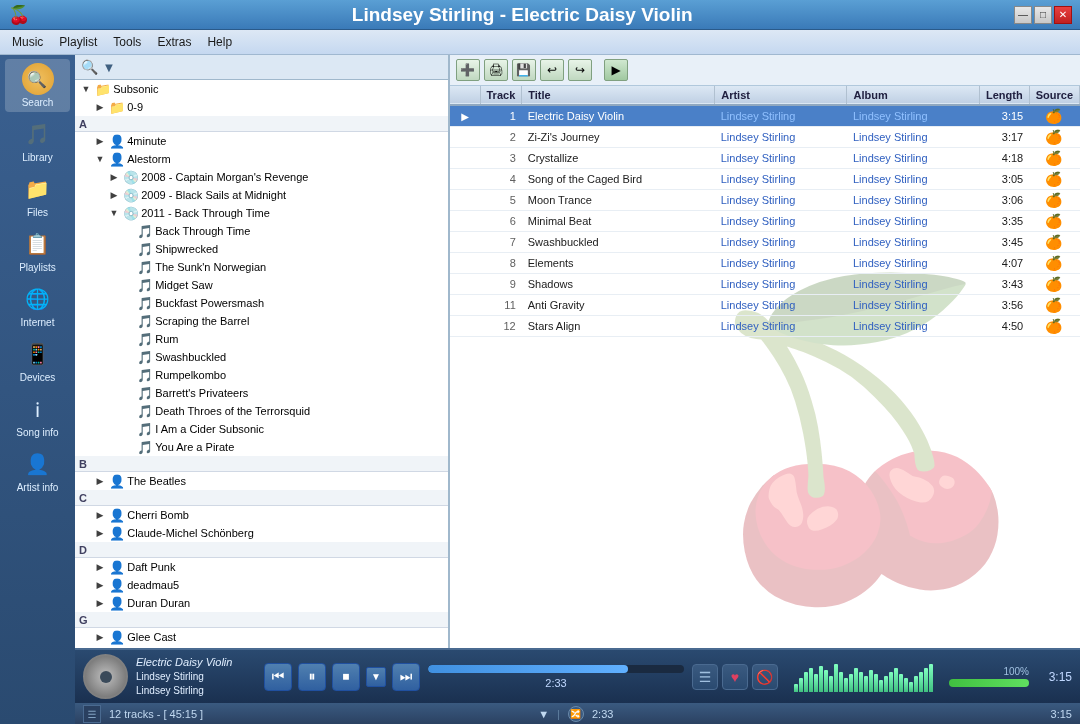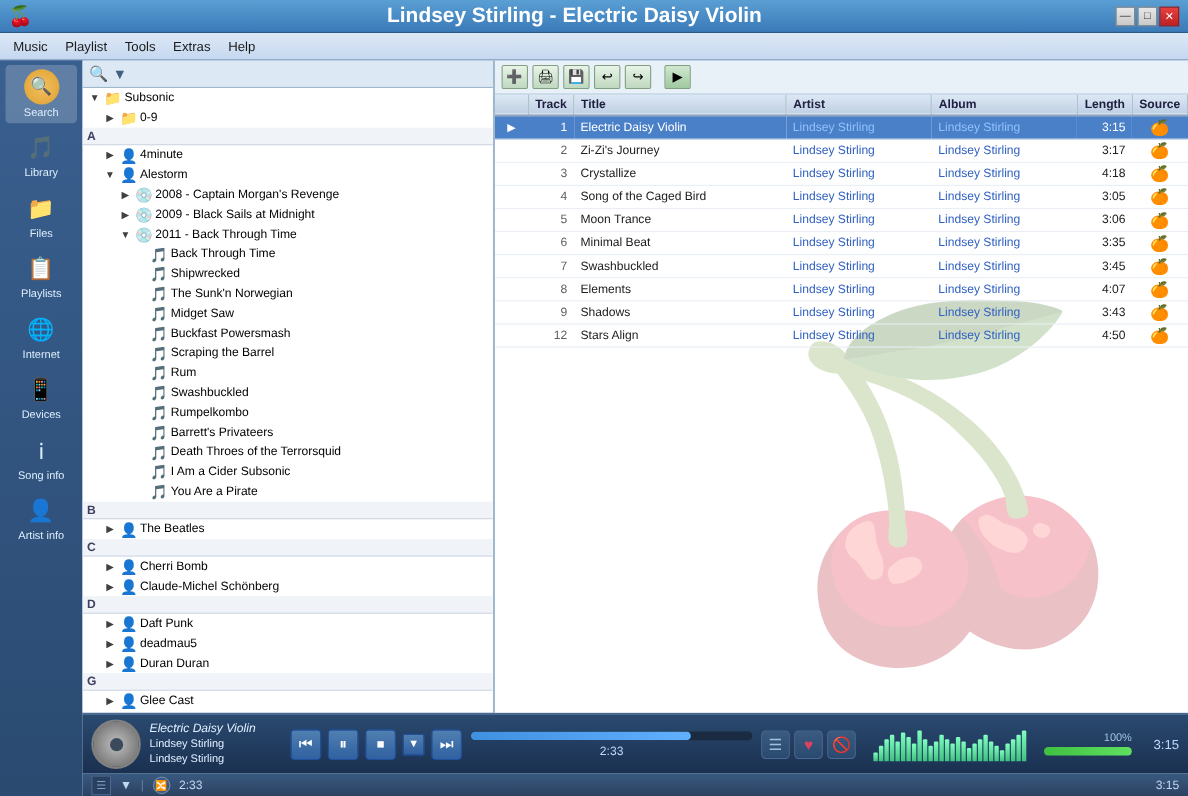--- a/index.html
+++ b/index.html
@@ -709,20 +709,29 @@
       <td class="length">4:07</td>
       <td class="source"><span class="source-icon">🍊</span></td>
     </tr>
                 <tr>
       <td class="playing-icon"></td>
       <td class="track-num">9</td>
       <td>Shadows</td>
       <td style="color:#3060c0">Lindsey Stirling</td>
       <td style="color:#3060c0">Lindsey Stirling</td>
       <td class="length">3:43</td>
+      <td class="source"><span class="source-icon">🍊</span></td>
+    </tr>
+                <tr>
+      <td class="playing-icon"></td>
+      <td class="track-num">11</td>
+      <td>Anti Gravity</td>
+      <td style="color:#3060c0">Lindsey Stirling</td>
+      <td style="color:#3060c0">Lindsey Stirling</td>
+      <td class="length">3:56</td>
       <td class="source"><span class="source-icon">🍊</span></td>
     </tr>
                 <tr>
       <td class="playing-icon"></td>
       <td class="track-num">12</td>
       <td>Stars Align</td>
       <td style="color:#3060c0">Lindsey Stirling</td>
       <td style="color:#3060c0">Lindsey Stirling</td>
       <td class="length">4:50</td>
       <td class="source"><span class="source-icon">🍊</span></td>
@@ -803,20 +812,21 @@
         <div id="volume-bar-container">
           <div id="volume-bar"></div>
         </div>
       </div>
 
       <div style="color:#c0d8ff;font-size:12px;min-width:35px;text-align:right;">3:15</div>
     </div>
 
     <div id="status-bar">
       <div style="width:18px;height:18px;background:#2a4060;border:1px solid #4a6a90;display:flex;align-items:center;justify-content:center;font-size:10px;color:#80a0c0;cursor:pointer;">☰</div>
+      <span id="status-tracks">12 tracks - [ 45:15 ]</span>
       <span style="cursor:pointer;">▼</span>
       <span class="status-sep">|</span>
       <div style="width:16px;height:16px;border-radius:50%;background:#3a5a80;border:1px solid #6a8aaa;display:flex;align-items:center;justify-content:center;font-size:9px;color:#8090a0;">🔀</div>
       <span>2:33</span>
       <span class="status-sep" style="flex:1;"></span>
       <span>3:15</span>
     </div>
 
   </div>
 </div>

